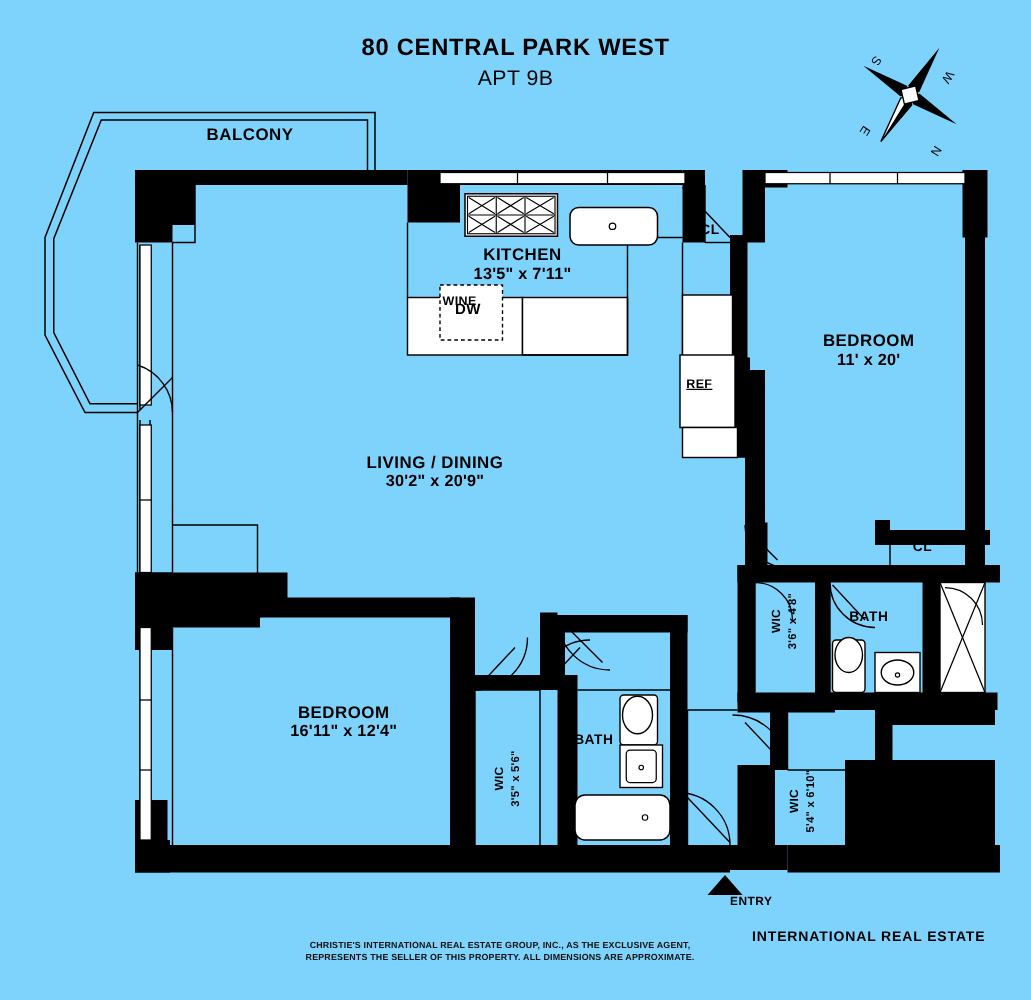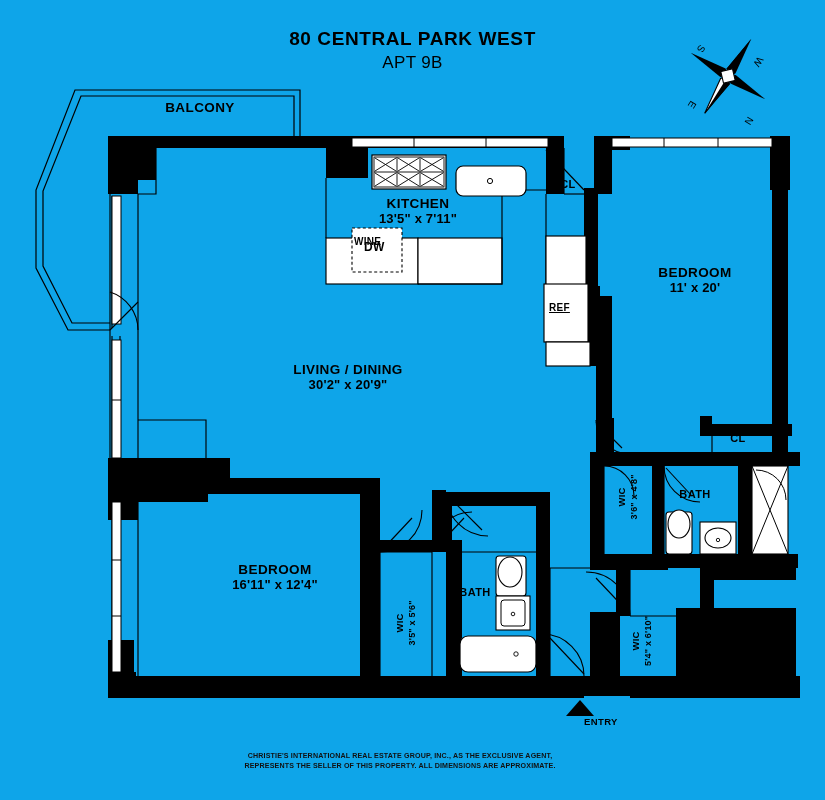--- a/index.html
+++ b/index.html
@@ -1,18 +1,18 @@
 <!DOCTYPE html>
 <html><head>
 <meta charset="utf-8">
 <style>
   html,body{margin:0;padding:0;background:#ffffff;}
   body{width:825px;height:800px;overflow:hidden;
        font-family:"Liberation Sans","DejaVu Sans",sans-serif;color:#000;}
-  #stage{position:relative;width:825px;height:800px;background:#0ea5e9;}
+  #stage{position:relative;width:825px;height:800px;background:#7dd3fc;}
 
   
   #title-block{position:absolute;left:0;top:28px;width:825px;text-align:center;}
   #plan-title{font-size:19px;font-weight:bold;letter-spacing:.6px;line-height:22px;}
   #plan-subtitle{font-size:17px;font-weight:normal;letter-spacing:.4px;line-height:22px;margin-top:2px;}
 
   
   #compass{position:absolute;left:678px;top:26px;width:100px;height:100px;}
 
   
@@ -344,15 +344,16 @@
   <span class="appliance-txt" style="left:549px;top:302px;text-decoration:underline;">REF</span>
 
   <span id="entry-label">ENTRY</span>
 
   <div id="disclaimer">
     <div>CHRISTIE'S INTERNATIONAL REAL ESTATE GROUP, INC., AS THE EXCLUSIVE AGENT,</div>
     <div>REPRESENTS THE SELLER OF THIS PROPERTY. ALL DIMENSIONS ARE APPROXIMATE.</div>
   </div>
 
   <div id="brand">
+    <div id="brand-sub">INTERNATIONAL REAL ESTATE</div>
   </div>
 
 </div>
 
 </body></html>

